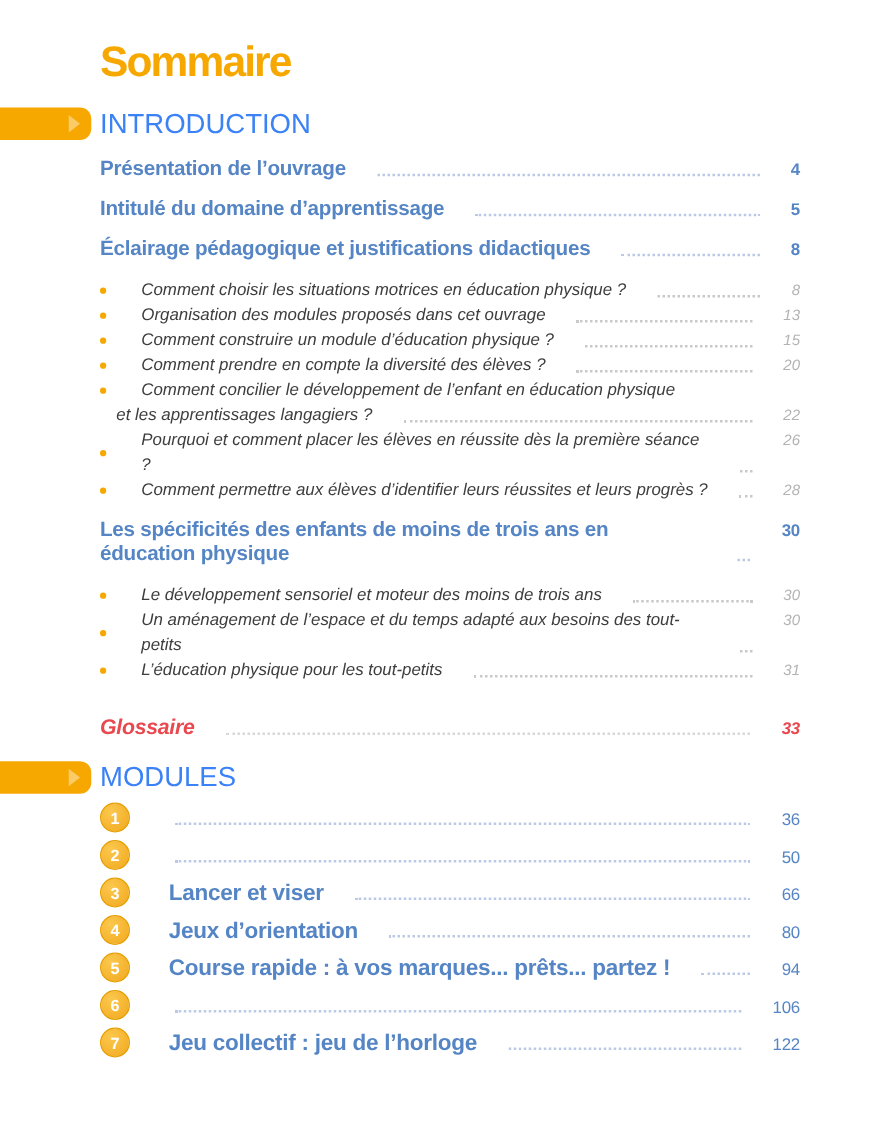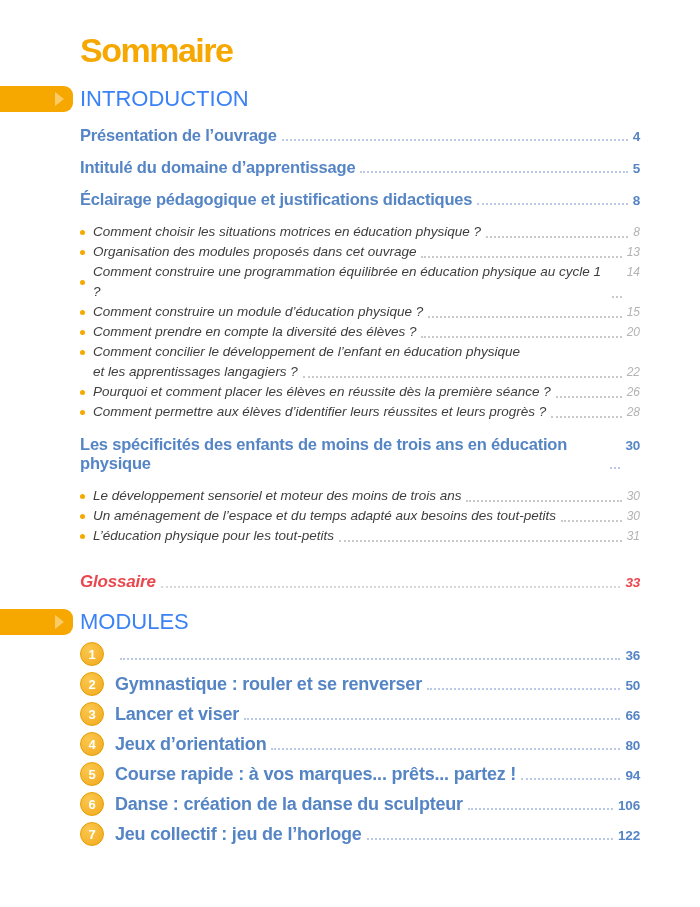--- a/index.html
+++ b/index.html
@@ -24,21 +24,21 @@
     position:absolute;left:0;top:1px;width:73px;height:26px;
     background:#F6A800;border-radius:0 9px 9px 0;
   }
   .ribbon::after{
     content:"";position:absolute;right:9px;top:6px;width:0;height:0;
     border-top:7px solid transparent;border-bottom:7px solid transparent;
     border-left:9px solid #FBCB67;
   }
   .section-label{color:#3b82f6;font-weight:400;font-size:22px;}
 
-  .row{display:flex;align-items:baseline;}
+  .row{display:flex;align-items:baseline;gap:20px;}
   .leader{
     flex:1;min-width:10px;margin:0 5px 4px 5px;align-self:flex-end;
     border-bottom:2px dotted #c9c9c9;
   }
   .leader-blue{border-bottom-color:#bcc9e6;}
   .leader-red{border-bottom-color:#d8d8d8;}
   .pnum{flex-shrink:0;}
 
   .row-heading{margin-top:13px;margin-bottom:13px;font-weight:bold;font-size:16.5px;color:#5585C4;letter-spacing:-0.2px;}
   .row-heading .pnum{font-size:13.5px;font-weight:bold;color:#5585C4;}
@@ -49,21 +49,21 @@
     width:5px;height:5px;border-radius:50%;background:#F6A800;
     margin-right:8px;flex-shrink:0;align-self:center;
   }
   .cont{padding-left:13px;}
 
   .row-red{margin-top:26px;font-weight:bold;font-size:17px;color:#E9484E;letter-spacing:-0.2px;font-style:italic;}
   .row-red .pnum{font-size:13.5px;font-weight:bold;color:#E9484E;}
 
   .row-module{margin-top:6px;align-items:center;font-size:18px;font-weight:bold;color:#5585C4;letter-spacing:-0.2px;}
   .row-module .leader{margin-bottom:6px;}
-  .row-module .pnum{font-size:13.5px;font-weight:bold;color:#5585C4;align-self:baseline;margin-top:6px;}
+  .row-module .pnum{font-size:13.5px;font-weight:normal;color:#5585C4;align-self:baseline;margin-top:6px;}
   .mod-num{
     width:22px;height:22px;border-radius:50%;flex-shrink:0;margin-right:11px;
     background:radial-gradient(circle at 35% 30%, #FBC84E, #F2A81D);
     border:1.5px solid #E49E00;
     display:flex;align-items:center;justify-content:center;
     color:#ffffff;font-size:13px;font-weight:bold;
   }
 </style>
 </head>
 <body>
@@ -97,26 +97,20 @@
         <span class="pnum">8</span>
       </div>
       <div class="row row-bullet">
         <span class="bullet-dot"></span>
         <span class="label">Organisation des modules proposés dans cet ouvrage</span>
         <span class="leader"></span>
         <span class="pnum">13</span>
       </div>
       <div class="row row-bullet">
         <span class="bullet-dot"></span>
-        <span class="label">Comment construire une programmation équilibrée en éducation physique au cycle 1 ?</span>
-        <span class="leader"></span>
-        <span class="pnum">14</span>
-      </div>
-      <div class="row row-bullet">
-        <span class="bullet-dot"></span>
         <span class="label">Comment construire un module d’éducation physique ?</span>
         <span class="leader"></span>
         <span class="pnum">15</span>
       </div>
       <div class="row row-bullet">
         <span class="bullet-dot"></span>
         <span class="label">Comment prendre en compte la diversité des élèves ?</span>
         <span class="leader"></span>
         <span class="pnum">20</span>
       </div>
@@ -173,21 +167,20 @@
         <div class="ribbon"></div>
         <span class="section-label">MODULES</span>
       </div>
       <div class="row row-module">
         <span class="mod-num">1</span>
         <span class="leader leader-blue"></span>
         <span class="pnum">36</span>
       </div>
       <div class="row row-module">
         <span class="mod-num">2</span>
-        <span class="label">Gymnastique : rouler et se renverser</span>
         <span class="leader leader-blue"></span>
         <span class="pnum">50</span>
       </div>
       <div class="row row-module">
         <span class="mod-num">3</span>
         <span class="label">Lancer et viser</span>
         <span class="leader leader-blue"></span>
         <span class="pnum">66</span>
       </div>
       <div class="row row-module">
@@ -197,21 +190,20 @@
         <span class="pnum">80</span>
       </div>
       <div class="row row-module">
         <span class="mod-num">5</span>
         <span class="label">Course rapide : à vos marques... prêts... partez !</span>
         <span class="leader leader-blue"></span>
         <span class="pnum">94</span>
       </div>
       <div class="row row-module">
         <span class="mod-num">6</span>
-        <span class="label">Danse : création de la danse du sculpteur</span>
         <span class="leader leader-blue"></span>
         <span class="pnum">106</span>
       </div>
       <div class="row row-module">
         <span class="mod-num">7</span>
         <span class="label">Jeu collectif : jeu de l’horloge</span>
         <span class="leader leader-blue"></span>
         <span class="pnum">122</span>
       </div>
     </div>

